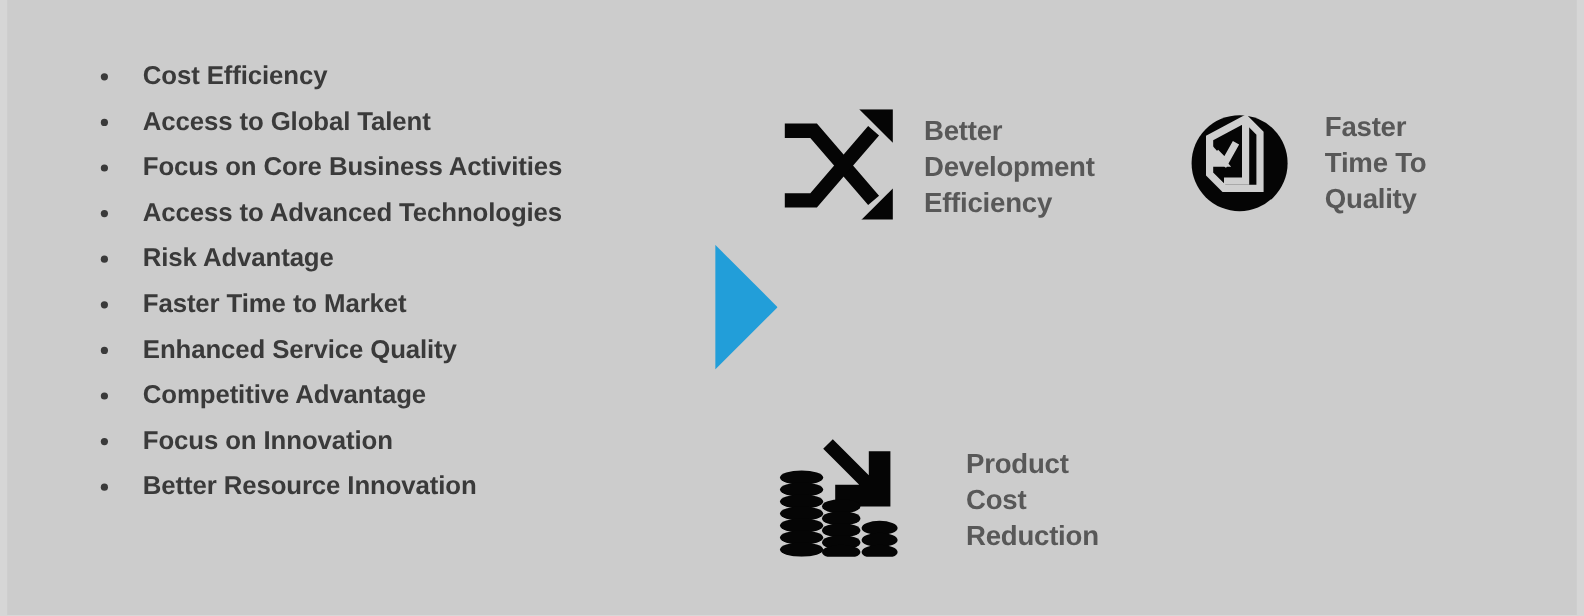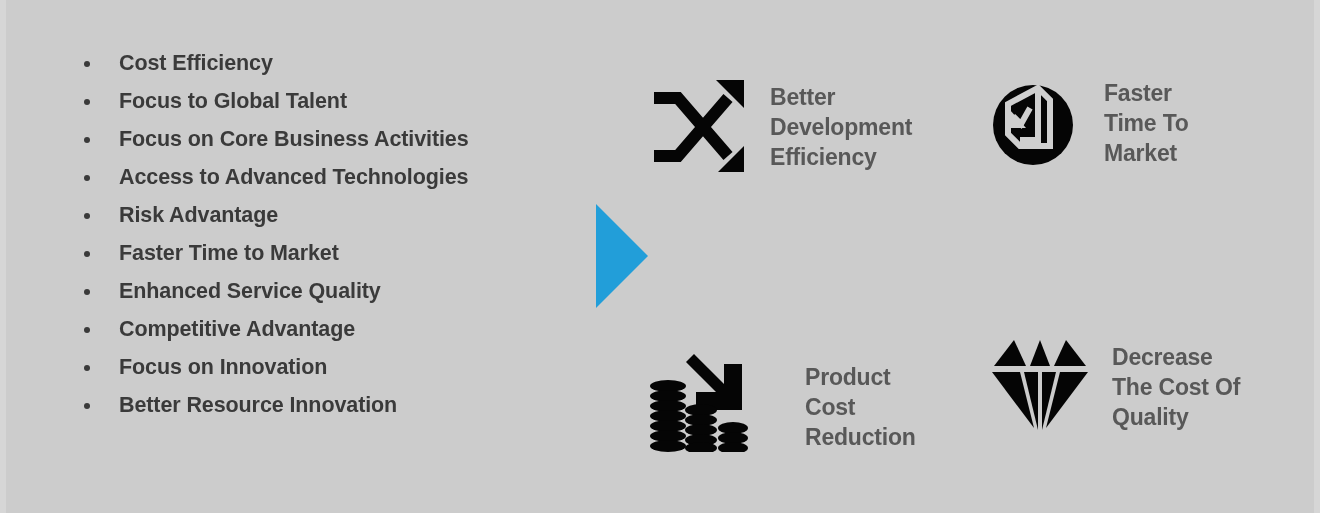--- a/index.html
+++ b/index.html
@@ -74,21 +74,22 @@
     left: 590px;
     top: 204px;
     width: 52px;
     height: 104px;
   }
 
   
   .outcome {
     position: absolute;
     display: flex;
-    align-items: flex-end;
+    align-items: center;
+    margin-top: 12px;
   }
   .outcome-icon {
     flex: 0 0 auto;
     display: block;
   }
   .outcome-label {
     flex: 0 0 auto;
     color: #585858;
     font-size: 23px;
     font-weight: bold;
@@ -118,21 +119,21 @@
 
 <div class="slide">
 
   <ul class="benefits-list">
     <li class="benefit-item">
       <span class="benefit-bullet"></span>
       <span class="benefit-label">Cost Efficiency</span>
     </li>
     <li class="benefit-item">
       <span class="benefit-bullet"></span>
-      <span class="benefit-label">Focus to Global Talent</span>
+      <span class="benefit-label">Access to Global Talent</span>
     </li>
     <li class="benefit-item">
       <span class="benefit-bullet"></span>
       <span class="benefit-label">Focus on Core Business Activities</span>
     </li>
     <li class="benefit-item">
       <span class="benefit-bullet"></span>
       <span class="benefit-label">Access to Advanced Technologies</span>
     </li>
     <li class="benefit-item">
@@ -182,21 +183,21 @@
   <div class="outcome" id="outcome-time-to-market">
     <svg class="outcome-icon" viewBox="0 0 82 88">
       <circle cx="41" cy="45" r="40" fill="#050505"></circle>
       <path d="M46 8 L58 20 L58 66 L28 66 L16 54 L16 24 Z" fill="none" stroke="#cfcfcf" stroke-width="6" stroke-linejoin="miter"></path>
       <path d="M46 8 L46 60 L28 60" fill="none" stroke="#cfcfcf" stroke-width="6" stroke-linejoin="miter"></path>
       <path d="M38 28 L29 44 L21 36" fill="none" stroke="#cfcfcf" stroke-width="6" stroke-linecap="butt" stroke-linejoin="miter"></path>
       <polygon points="18,48 18,30 34,48" fill="#cfcfcf"></polygon>
     </svg>
     <div class="outcome-label">Faster
 Time To
-Market</div>
+Quality</div>
   </div>
 
   <div class="outcome" id="outcome-cost-reduction">
     <svg class="outcome-icon" viewBox="0 0 104 104">
       <g fill="#050505">
 
         <path d="M48 6 L62 20 L62 20 L78 36 L78 16 L96 16 L96 62 L50 62 L50 44 L70 44 L54 28 L40 14 Z"></path>
       </g>
       <g fill="#050505">
 
@@ -217,32 +218,14 @@
         <ellipse cx="87" cy="80" rx="15" ry="6"></ellipse>
         <ellipse cx="87" cy="90" rx="15" ry="6"></ellipse>
         <ellipse cx="87" cy="100" rx="15" ry="6"></ellipse>
       </g>
     </svg>
     <div class="outcome-label">Product
 Cost
 Reduction</div>
   </div>
 
-  <div class="outcome" id="outcome-quality-cost">
-    <svg class="outcome-icon" viewBox="0 0 100 96">
-      <g fill="#050505">
-
-        <polygon points="4,30 24,4 36,30"></polygon>
-        <polygon points="40,30 50,4 60,30"></polygon>
-        <polygon points="64,30 76,4 96,30"></polygon>
-
-        <polygon points="2,36 30,36 44,92"></polygon>
-        <polygon points="34,36 48,36 48,94"></polygon>
-        <polygon points="52,36 66,36 52,94"></polygon>
-        <polygon points="70,36 98,36 56,92"></polygon>
-      </g>
-    </svg>
-    <div class="outcome-label">Decrease
-The Cost Of
-Quality</div>
-  </div>
 
 </div>
 
 </body></html>

